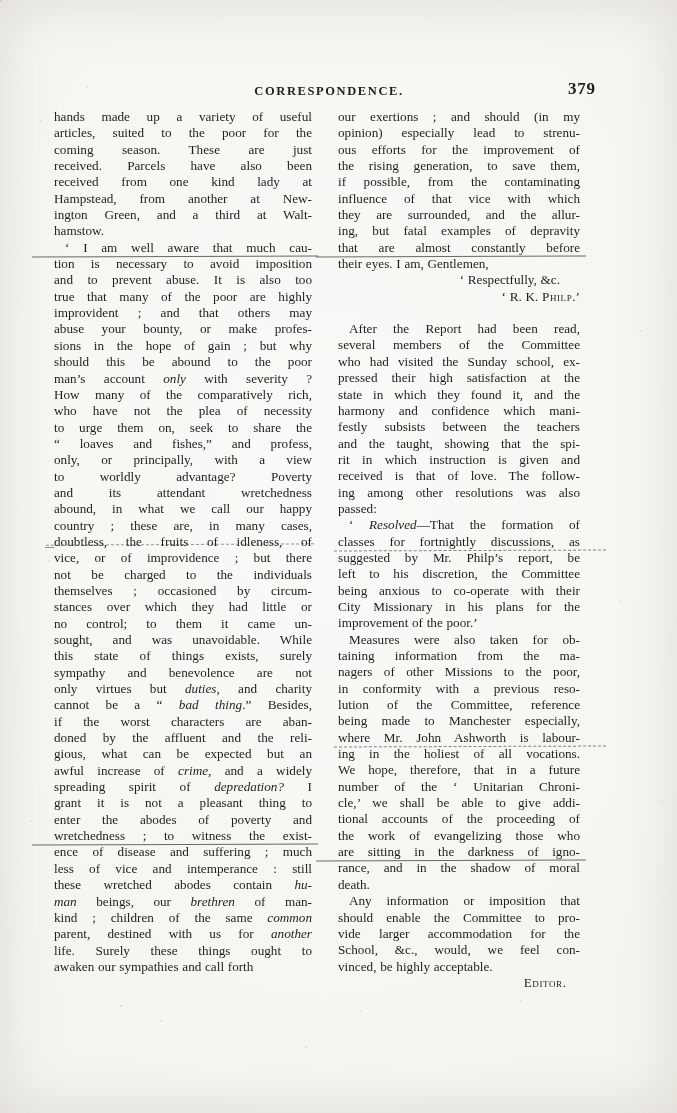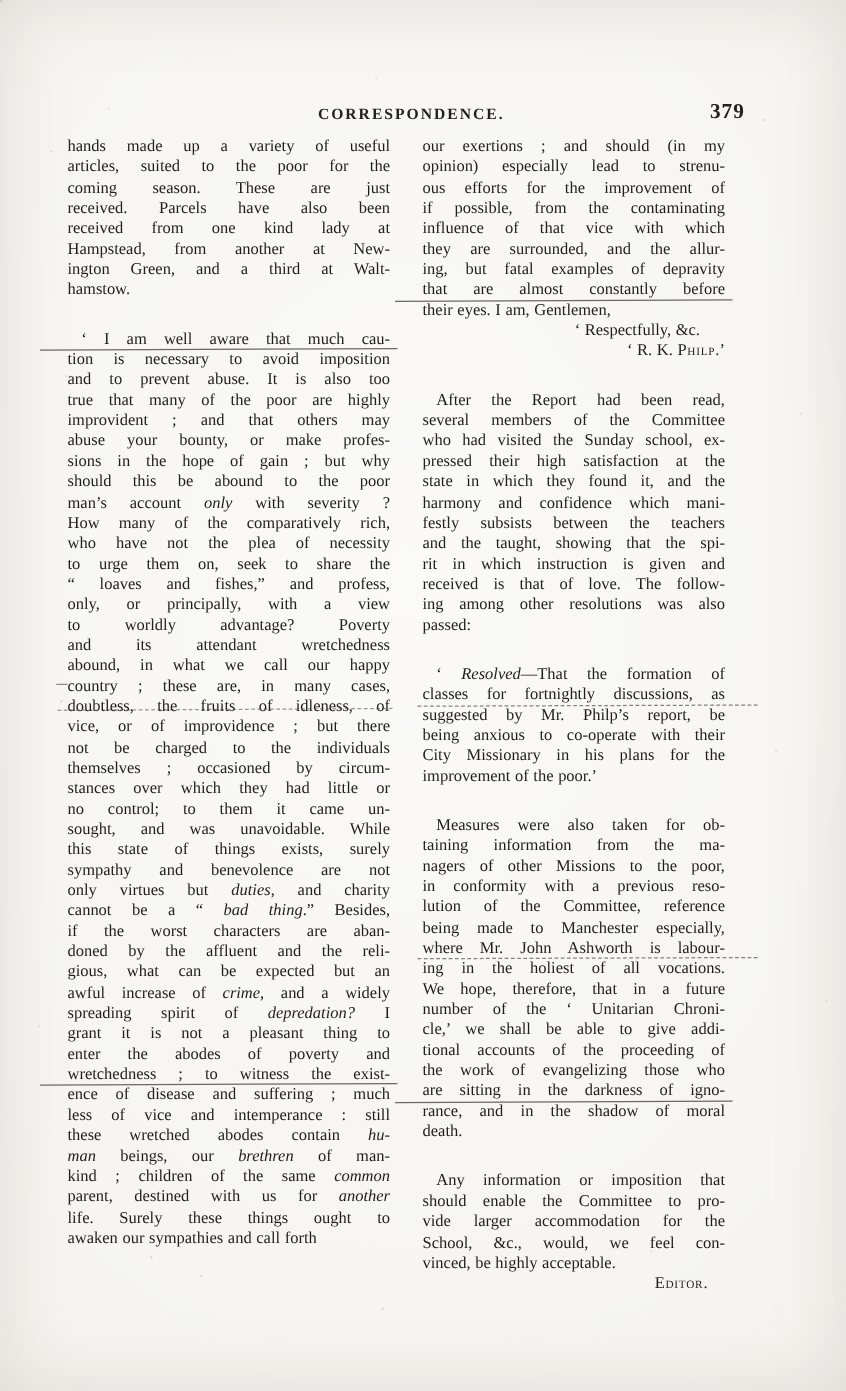--- a/index.html
+++ b/index.html
@@ -38,21 +38,21 @@
     position:relative;
     font-size:13.2px;line-height:16.35px;
     text-align:justify;text-align-last:justify;
     word-spacing:.4px;
     white-space:normal;
   }
   .a-l{text-align-last:left;}
   .a-r{text-align:right;text-align-last:right;}
   .a-r2{text-align:right;text-align-last:right;padding-right:20px;}
   .a-re{text-align:right;text-align-last:right;padding-right:14px;}
-  .ind{text-indent:11px;margin-top:23px;}
+  .ind{text-indent:11px;}
   i{font-style:italic;}
   .sc{font-variant:small-caps;letter-spacing:.6px;}
   
   .u-s::after{
     content:"";position:absolute;left:-22px;right:-6px;bottom:-1px;
     border-bottom:1.5px solid rgba(62,58,50,.75);
     transform:rotate(-.25deg);
   }
   .u-d::after{
     content:"";position:absolute;left:-4px;right:-26px;bottom:-1px;
@@ -156,20 +156,21 @@
           <div class="line a-j">parent, destined with us for <i>another</i></div>
           <div class="line a-j">life.  Surely these things ought to</div>
           <div class="line a-l">awaken our sympathies and call forth</div>
         </div>
       </div>
     <div class="col-right" id="col-right">
         <div class="para">
           <div class="line a-j">our exertions ; and should (in my</div>
           <div class="line a-j">opinion) especially lead to strenu-</div>
           <div class="line a-j">ous efforts for the improvement of</div>
+          <div class="line a-j">the rising generation, to save them,</div>
           <div class="line a-j">if possible, from the contaminating</div>
           <div class="line a-j">influence of that vice with which</div>
           <div class="line a-j">they are surrounded, and the allur-</div>
           <div class="line a-j">ing, but fatal examples of depravity</div>
           <div class="line a-j u-s">that are almost constantly before</div>
           <div class="line a-l">their eyes.  I am, Gentlemen,</div>
           <div class="line a-r2">‘ Respectfully, &amp;c.</div>
           <div class="line a-r">‘ R. K. <span class="sc">Philp</span>.’</div>
         </div>
         <div class="para gap">
@@ -183,20 +184,21 @@
           <div class="line a-j">and the taught, showing that the spi-</div>
           <div class="line a-j">rit in which instruction is given and</div>
           <div class="line a-j">received is that of love.  The follow-</div>
           <div class="line a-j">ing among other resolutions was also</div>
           <div class="line a-l">passed:</div>
         </div>
         <div class="para">
           <div class="line a-j ind">‘ <i>Resolved</i>—That the formation of</div>
           <div class="line a-j u-d">classes for fortnightly discussions, as</div>
           <div class="line a-j">suggested by Mr. Philp’s report, be</div>
+          <div class="line a-j">left to his discretion, the Committee</div>
           <div class="line a-j">being anxious to co-operate with their</div>
           <div class="line a-j">City Missionary in his plans for the</div>
           <div class="line a-l">improvement of the poor.’</div>
         </div>
         <div class="para">
           <div class="line a-j ind">Measures were also taken for ob-</div>
           <div class="line a-j">taining information from the ma-</div>
           <div class="line a-j">nagers of other Missions to the poor,</div>
           <div class="line a-j">in conformity with a previous reso-</div>
           <div class="line a-j">lution of the Committee, reference</div>

